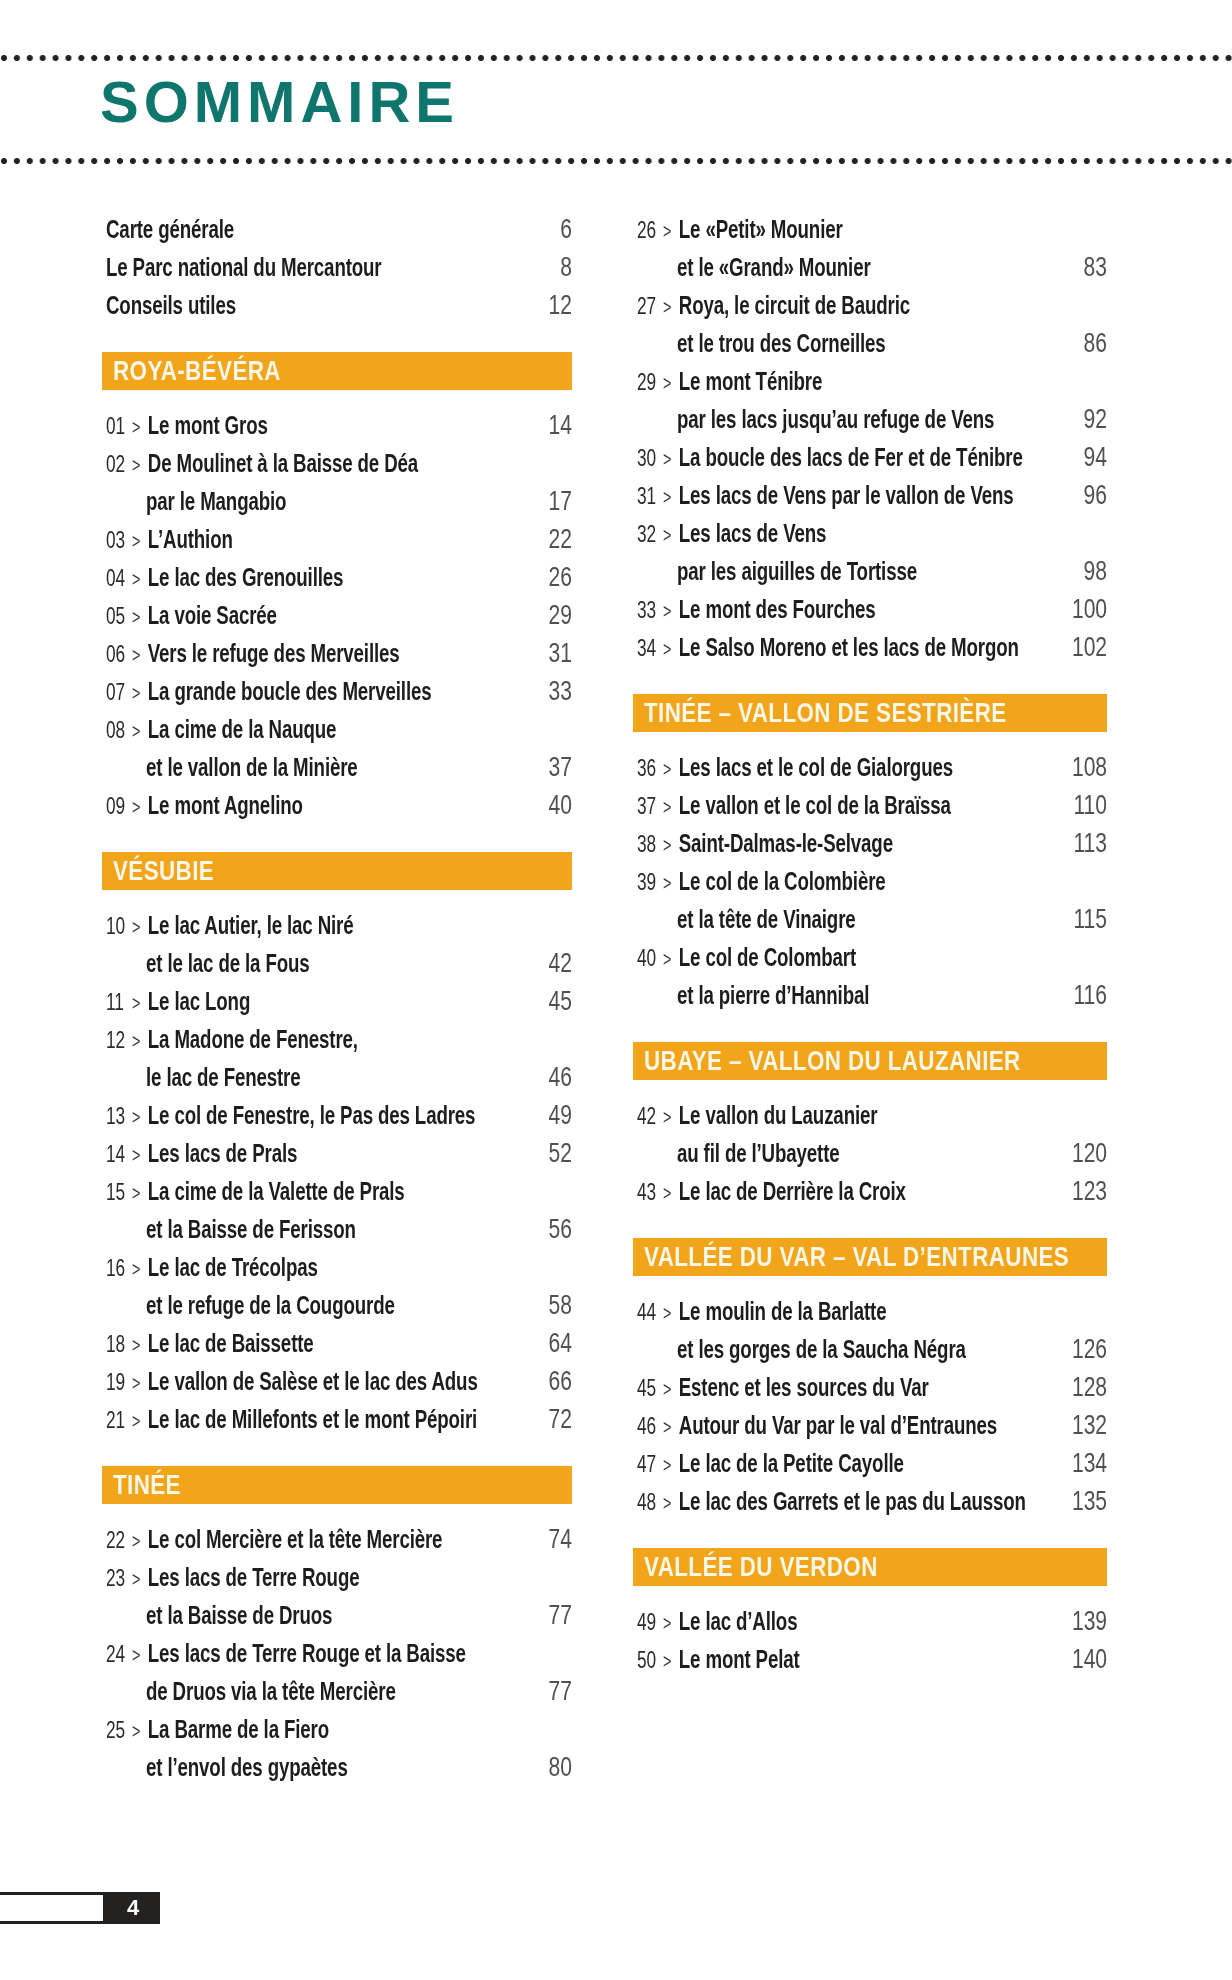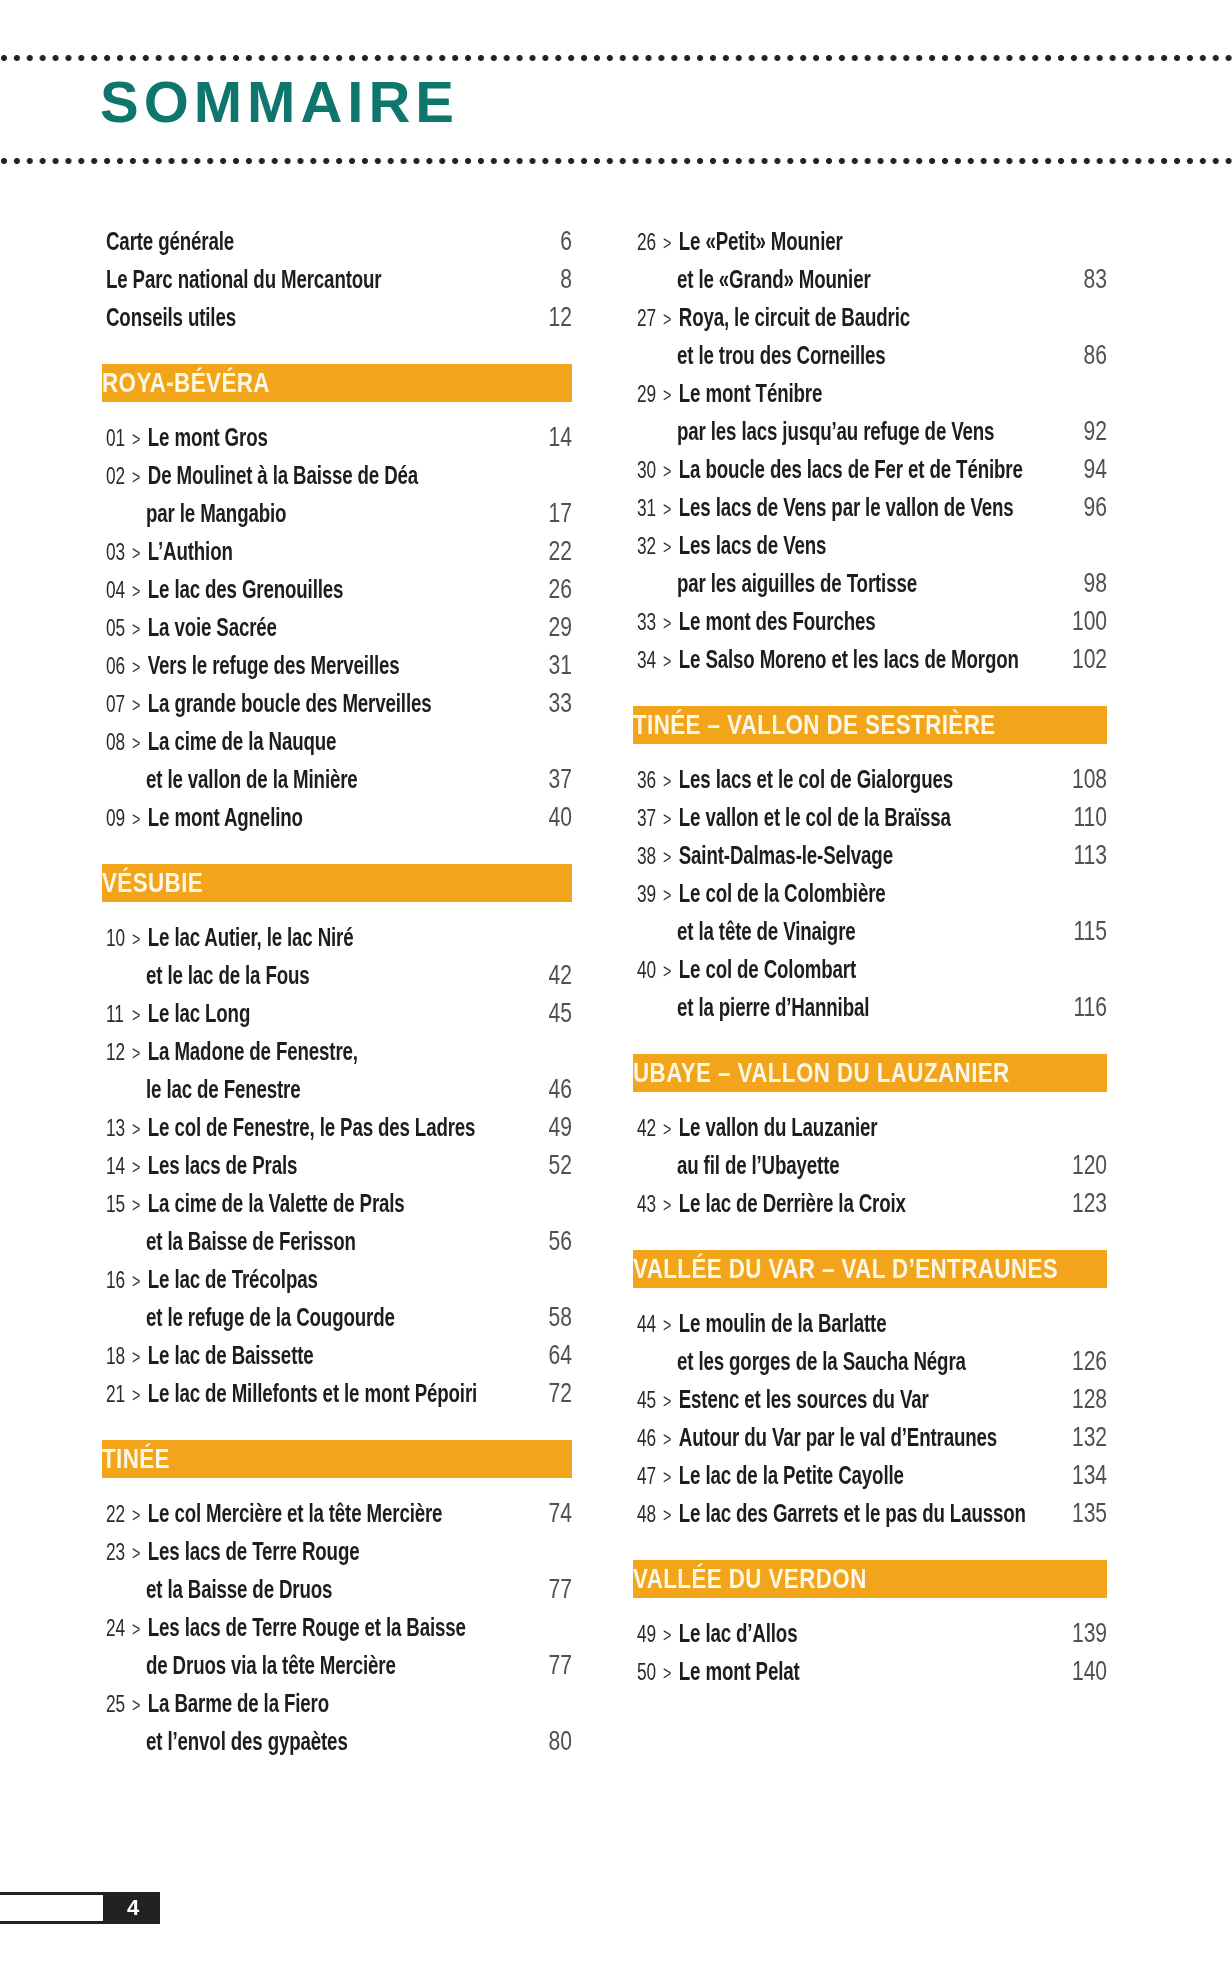--- a/index.html
+++ b/index.html
@@ -14,26 +14,26 @@
     background-image:radial-gradient(circle at 4px 4px,#242220 2.6px,transparent 3.5px);
     background-size:12.9px 8px;background-repeat:repeat-x;
   }
   .dotline.top{top:54px;}
   .dotline.bottom{top:157px;}
   .page-title{
     position:absolute;left:100px;top:68px;
     font-size:58px;font-weight:700;letter-spacing:5px;
     color:#0f766e;
   }
-  .col{position:absolute;top:210px;margin-top:12px;}
+  .col{position:absolute;top:210px;}
   .col.left{left:102px;width:470px;}
   .col.right{left:633px;width:474px;}
   .sect-header{
     background:#F2A41B;height:38px;line-height:38px;
-    margin:28px 0 16px 0;
+    margin:28px 0 16px 0;padding-left:11px;
     overflow:visible;white-space:nowrap;
   }
   .sh-text{
     display:inline-block;transform:scaleX(0.8);transform-origin:0 50%;
     font-size:28px;font-weight:700;letter-spacing:0.5px;color:#FCF7E6;
   }
   .entries{padding-left:4px;}
   .entry{position:relative;padding-right:58px;}
   .eline{
     height:38px;line-height:38px;white-space:nowrap;
@@ -164,20 +164,24 @@
       <div class="entry">
         <div class="eline"><span class="enum">16</span><span class="chev">&gt;</span><span class="etext">Le lac de Trécolpas</span></div>
         <div class="eline cont"><span class="etext">et le refuge de la Cougourde</span></div>
         <span class="pnum">58</span>
       </div>
       <div class="entry">
         <div class="eline"><span class="enum">18</span><span class="chev">&gt;</span><span class="etext">Le lac de Baissette</span></div>
         <span class="pnum">64</span>
       </div>
       <div class="entry">
+        <div class="eline"><span class="enum">19</span><span class="chev">&gt;</span><span class="etext">Le vallon de Salèse et le lac des Adus</span></div>
+        <span class="pnum">66</span>
+      </div>
+      <div class="entry">
         <div class="eline"><span class="enum">21</span><span class="chev">&gt;</span><span class="etext">Le lac de Millefonts et le mont Pépoiri</span></div>
         <span class="pnum">72</span>
       </div>
     </div>
     <div class="sect-header"><span class="sh-text">TINÉE</span></div>
     <div class="entries">
       <div class="entry">
         <div class="eline"><span class="enum">22</span><span class="chev">&gt;</span><span class="etext">Le col Mercière et la tête Mercière</span></div>
         <span class="pnum">74</span>
       </div>

